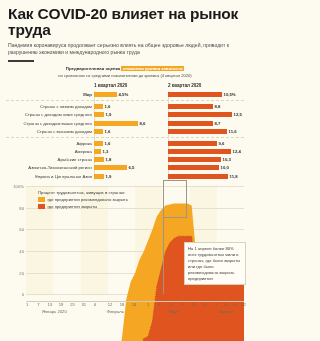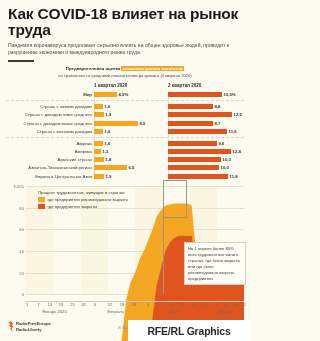--- a/index.html
+++ b/index.html
@@ -96,21 +96,21 @@
     background:#fff;display:flex;align-items:center;justify-content:center;
     font-size:10.5px;font-weight:bold;color:#2b2b2b;letter-spacing:-0.2px;
   }
 </style>
 </head>
 <body>
 
 <div class="wrap">
 
   <div class="header">
-    <div class="title">Как COVID-18 влияет на рынок труда</div>
+    <div class="title">Как COVID-20 влияет на рынок труда</div>
     <div class="deck">Пандемия коронавируса продолжает серьезно влиять на общее здоровье людей, приводит к разрушению экономики и международного рынка труда</div>
     <div class="rule"></div>
   </div>
 
   <div class="cap">
     <div class="l1"><span>Предварительная оценка </span><span class="hl">снижения уровня занятости</span></div>
     <span class="l2">по сравнению со средними показателями до кризиса (4 квартал 2020)</span>
   </div>
 
   <div class="bars">
@@ -321,29 +321,14 @@
       <span class="xt" style="left:99.8%">22</span>
     </div>
     <div class="months">
       <span class="mo" style="left:13%">Январь 2020</span>
       <span class="mo" style="left:41%">Февраль</span>
       <span class="mo" style="left:68%">Март</span>
       <span class="mo" style="left:92%">Апрель</span>
     </div>
   </div>
 
-  <div class="footer">
-    <div class="logo">
-      <span class="flame">
-        <svg width="6" height="11" viewBox="0 0 6 11">
-            <path d="M3 0 L5.2 3.2 L4 3.6 L5.6 6.4 L3.6 6.6 L4.6 11 L2 7.2 L3.2 6.8 L1 4.2 L2.4 3.8 L0.6 1.6 Z" fill="#e8691e"></path>
-          </svg>
-      </span>
-      <span class="ltxt">
-        <span>RadioFreeEurope</span><br>
-        <span>RadioLiberty</span>
-      </span>
-    </div>
-    <div class="source">И. Источник: Международная организация труда</div>
-    <div class="rferl">RFE/RL Graphics</div>
-  </div>
 
 </div>
 
 </body></html>

